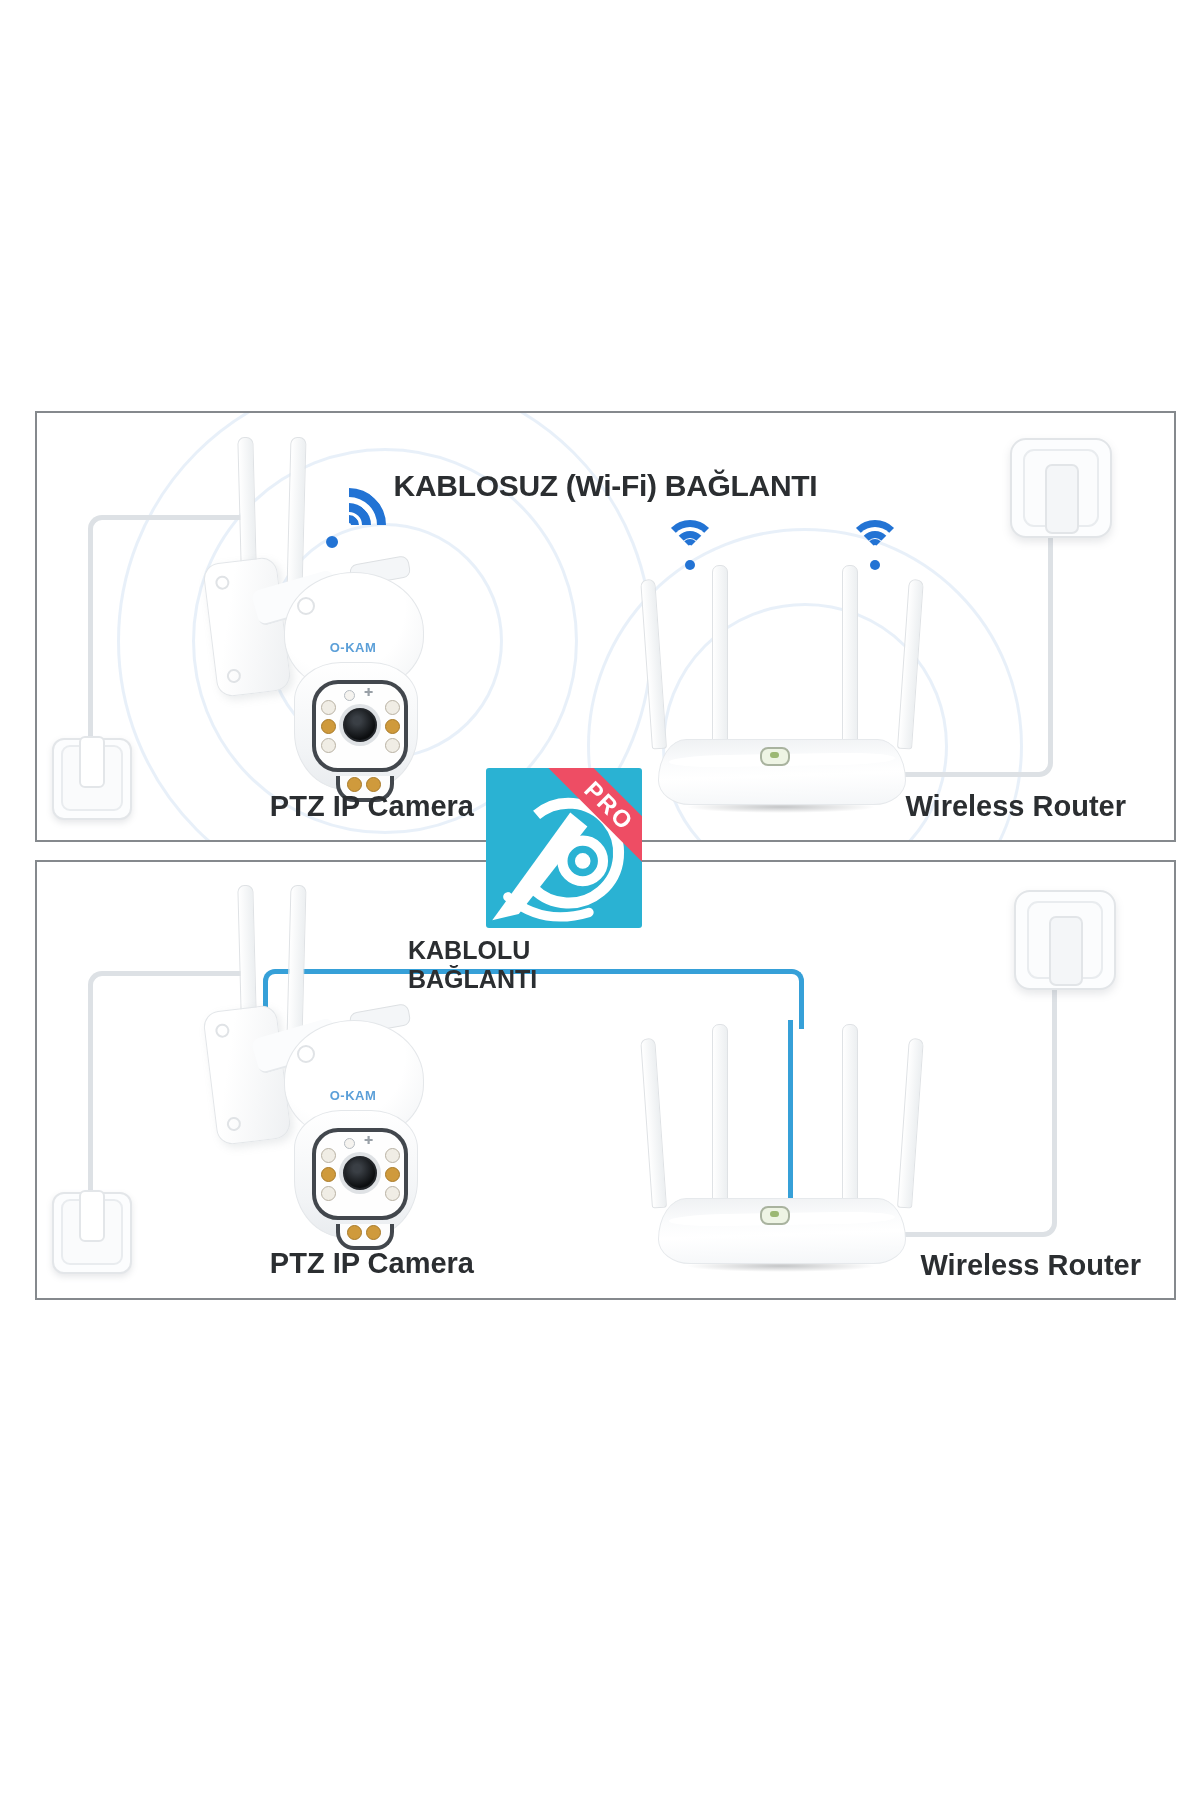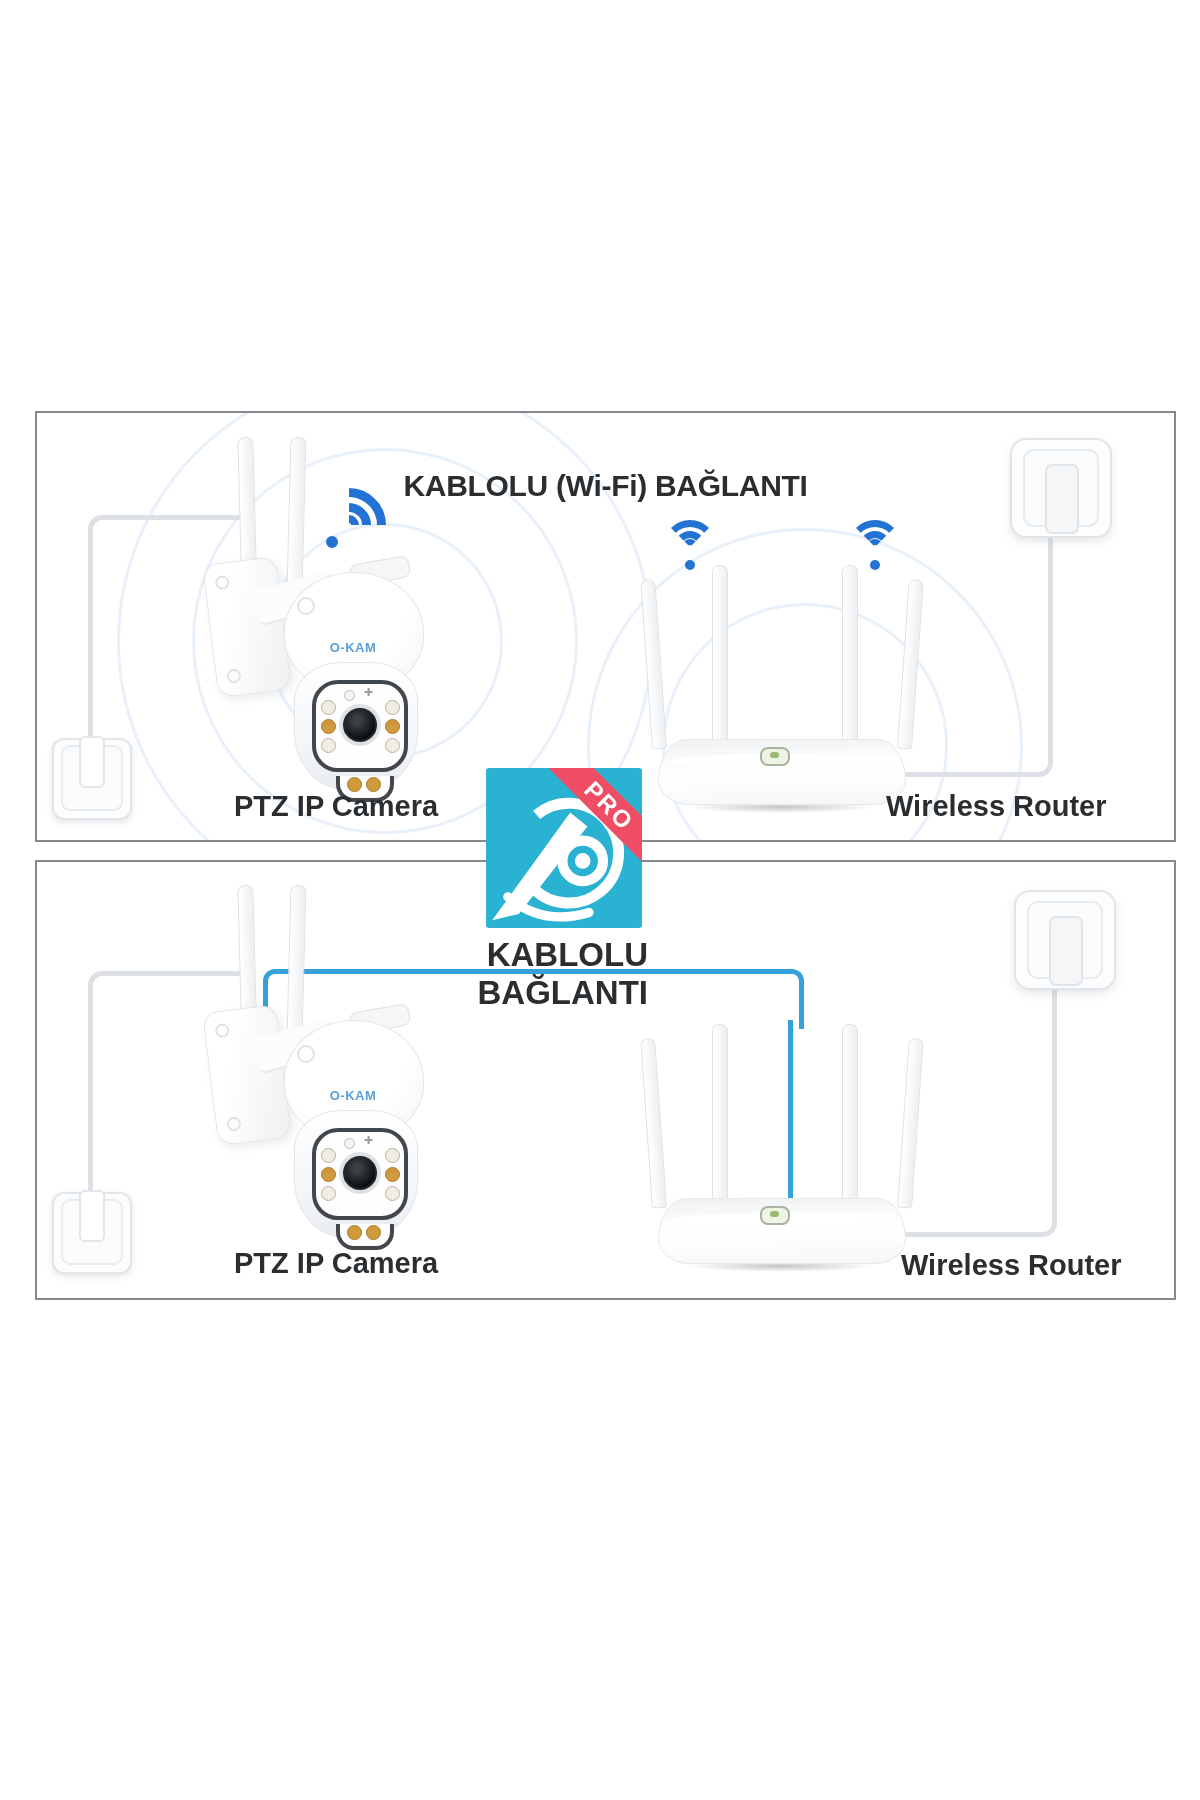--- a/index.html
+++ b/index.html
@@ -4,21 +4,21 @@
 <style>
   html,body{margin:0;padding:0;background:#fff;}
   body{width:1200px;height:1800px;position:relative;font-family:"Liberation Sans",sans-serif;overflow:hidden;}
 
   
   .panel{position:absolute;left:35px;width:1137px;background:#fff;border:2px solid #85898d;overflow:hidden;}
   .panel.p1{top:411px;height:427px;}
   .panel.p2{top:860px;height:436px;}
   .panel-title{position:absolute;left:0;right:0;text-align:center;color:#2b2e31;font-weight:700;letter-spacing:-.3px;}
   .p1 .panel-title{top:56px;font-size:30px;}
-  .device-label{position:absolute;width:240px;text-align:left;color:#2b2e31;font-weight:600;font-size:29px;}
+  .device-label{position:absolute;width:240px;text-align:right;color:#2b2e31;font-weight:600;font-size:29px;}
 
   
   .ring{position:absolute;border:3px solid rgba(125,170,220,.18);border-radius:50%;}
 
   
   .cable-tl{position:absolute;border-top:5px solid #dde1e5;border-left:5px solid #dde1e5;border-top-left-radius:14px;}
   .cable-br{position:absolute;border-right:5px solid #dde1e5;border-bottom:5px solid #dde1e5;border-bottom-right-radius:14px;}
   .cable-blue-h{position:absolute;border-top:5px solid #36a0d8;border-left:5px solid #36a0d8;border-right:5px solid #36a0d8;border-radius:12px 12px 0 0;}
   .cable-blue-v{position:absolute;width:5px;background:#36a0d8;}
 
@@ -79,34 +79,34 @@
   .rt-ant.a4{left:247px;top:14px;width:13px;height:168px;transform:rotate(4deg);transform-origin:bottom center;}
   .rt-body{position:absolute;left:8px;top:174px;width:246px;height:64px;border-radius:30px 30px 34px 34px / 44px 44px 26px 26px;background:linear-gradient(178deg,#eff1f3 0%,#fafbfc 30%,#ffffff 55%,#f4f6f8 100%);border:1px solid #e6e9ec;}
   .rt-gloss{position:absolute;left:10px;top:14px;width:226px;height:12px;background:#ffffff;border-radius:50%/100%;transform:rotate(-1deg);}
   .rt-led{position:absolute;left:110px;top:182px;width:26px;height:15px;border-radius:8px;background:#eef4e4;border:2px solid #a9b39f;}
   .rt-led i{position:absolute;left:8px;top:3px;width:9px;height:6px;border-radius:3px;background:#9cb873;}
   .rt-shadow{position:absolute;left:36px;top:236px;width:190px;height:12px;background:radial-gradient(ellipse at center,rgba(70,75,80,.32),rgba(70,75,80,0) 70%);}
 
   
   .app-icon{position:absolute;left:486px;top:768px;width:156px;height:160px;background:#2ab2d3;border-radius:3px;overflow:hidden;z-index:5;}
   .ribbon{position:absolute;top:22px;right:-42px;width:150px;height:32px;transform:rotate(45deg);background:#ee4d64;color:#fff;font-weight:700;font-size:24px;line-height:32px;text-align:center;letter-spacing:2px;}
-  .title-wired{position:absolute;left:408px;top:936px;width:240px;text-align:right;color:#2b2e31;font-weight:700;font-size:33px;z-index:6;}
+  .title-wired{position:absolute;left:408px;top:936px;width:240px;text-align:left;color:#2b2e31;font-weight:700;font-size:25px;z-index:6;}
 </style>
 </head>
 <body>
 
 <div class="panel p1">
 
   <div class="ring" style="left:230px;top:110px;width:230px;height:230px;"></div>
   <div class="ring" style="left:155px;top:35px;width:380px;height:380px;"></div>
   <div class="ring" style="left:80px;top:-40px;width:530px;height:530px;"></div>
   <div class="ring" style="left:625px;top:190px;width:280px;height:280px;"></div>
   <div class="ring" style="left:550px;top:115px;width:430px;height:430px;"></div>
 
-  <div class="panel-title">KABLOLU (Wi-Fi) BAĞLANTI</div>
+  <div class="panel-title">KABLOSUZ (Wi-Fi) BAĞLANTI</div>
 
   <div class="cable-tl" style="left:51px;top:102px;width:152px;height:226px;"></div>
   <div class="cable-br" style="left:863px;top:117px;width:148px;height:242px;"></div>
 
   <div class="outlet-s" style="left:15px;top:325px;">
     <div class="in"></div>
     <div class="slot"></div>
   </div>
   <div class="outlet-l" style="left:973px;top:25px;">
     <div class="in"></div>

